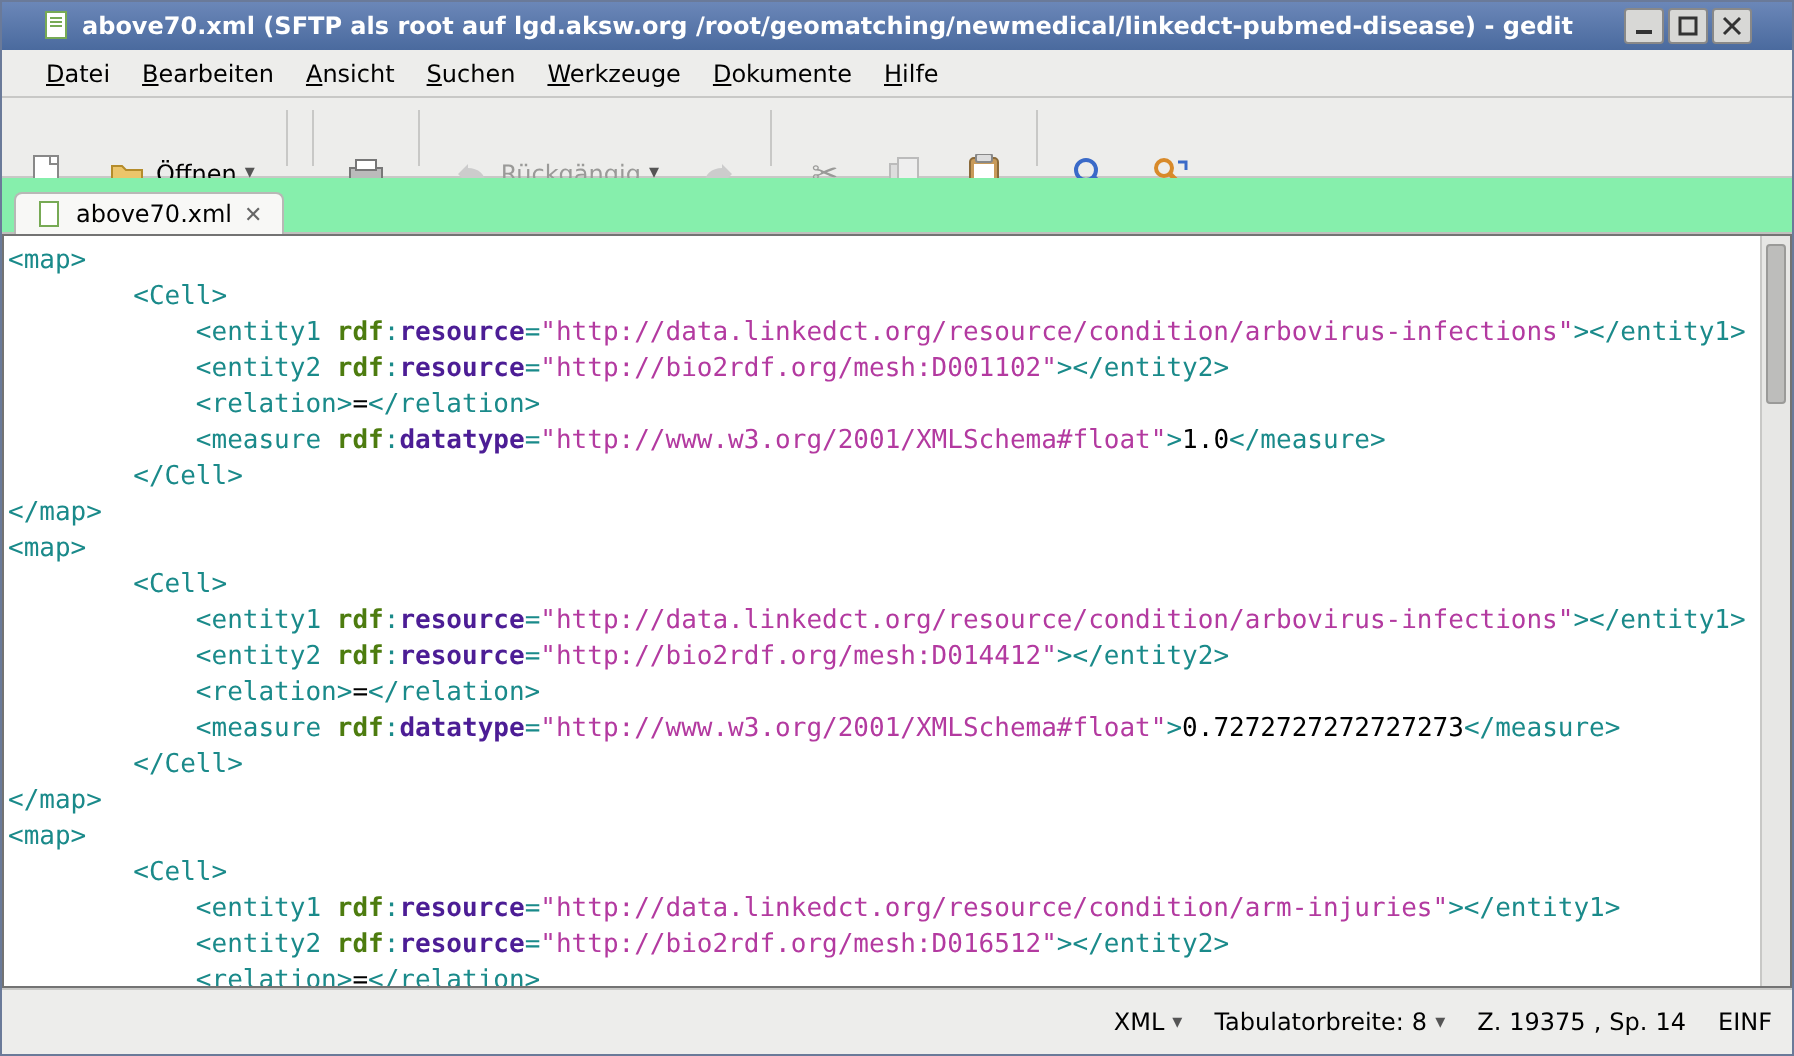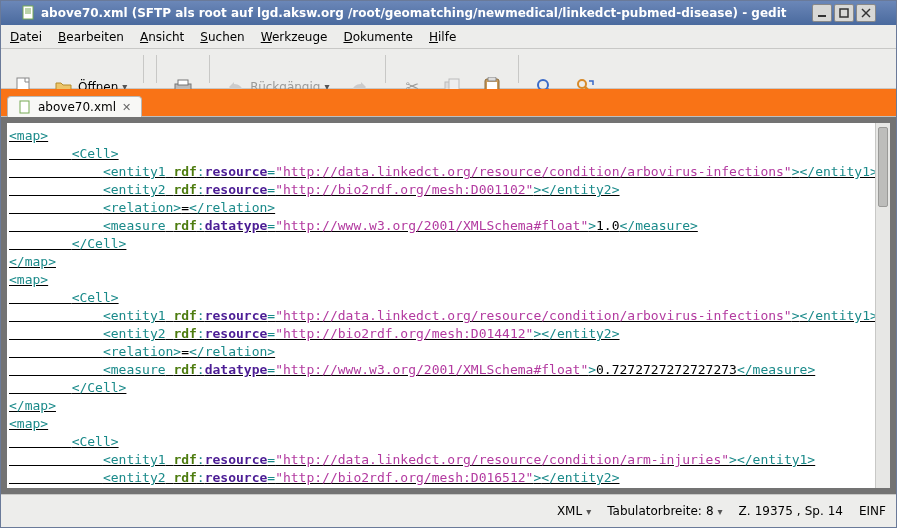--- a/index.html
+++ b/index.html
@@ -2,34 +2,34 @@
 <html><head>
 <meta charset="utf-8">
 <style>
 * { box-sizing: border-box; margin: 0; padding: 0; }
 body { font-family: "DejaVu Sans", Arial, sans-serif; font-size: 12px; background: #e8e8e6; width: 897px; height: 528px; overflow: hidden; display: flex; flex-direction: column; border: 1px solid #6a7a99; }
 .titlebar { background: linear-gradient(#6b87b8,#4a6a9e); color: #fff; display: flex; align-items: center; padding: 2px 20px; height: 24px; font-weight: bold; }
 .titlebar .icon { width: 16px; height: 16px; margin-right: 4px; }
 .titlebar .title { flex: 1; overflow: hidden; white-space: nowrap; font-size: 12px; }
 .titlebar .winbtns { display: flex; gap: 2px; }
 .titlebar .wb { width: 20px; height: 18px; background: #d8d8d6; border: 1px solid #888; border-radius: 2px; display: flex; align-items: center; justify-content: center; }
-.menubar { background: #ededeb; border-bottom: 1px solid #c8c8c6; padding: 2px 3px; display: flex; gap: 4px; height: 24px; align-items: center; }
+.menubar { background: #ededeb; border-bottom: 1px solid #c8c8c6; padding: 2px 16px; display: flex; gap: 4px; height: 24px; align-items: center; }
 .menubar .mi { padding: 2px 6px; cursor: default; }
 .menubar .mi u { text-decoration: underline; }
 .toolbar { background: #ededeb; border-bottom: 1px solid #c8c8c6; padding: 4px 6px; display: flex; align-items: center; gap: 6px; height: 40px; }
 .tbtn { display: flex; align-items: center; gap: 4px; padding: 4px 6px; border: 1px solid transparent; border-radius: 3px; margin-top: 36px; }
 .tbtn.disabled { color: #9a9a98; }
 .tbtn .gl { width: 20px; height: 20px; display: flex; align-items: center; justify-content: center; font-size: 16px; }
 .sep { width: 1px; height: 28px; background: #c8c8c6; margin: 0 3px; }
 .dropd { font-size: 10px; color: #555; }
-.tabbar { background: #f97316; border-bottom: 1px solid #c0c0be; display: flex; align-items: flex-end; padding: 3px 6px 0 6px; height: 28px; }
+.tabbar { background: #86efac; border-bottom: 1px solid #c0c0be; display: flex; align-items: flex-end; padding: 3px 6px 0 6px; height: 28px; }
 .tab { background: #f8f8f6; border: 1px solid #b8b8b6; border-bottom: none; border-radius: 4px 4px 0 0; padding: 3px 10px; display: flex; align-items: center; gap: 6px; font-size: 12px; margin-bottom: -1px; }
 .tab .ticon { width: 14px; height: 14px; }
 .tab .tclose { font-size: 11px; color: #666; }
-.editor-wrap { flex: 1; background: #fff; border: 6px solid #737373; margin: 0; position: relative; overflow: hidden; text-decoration: underline; }
+.editor-wrap { flex: 1; background: #fff; border: 1px solid #737373; margin: 0; position: relative; overflow: hidden; }
 .editor { font-family: "DejaVu Sans Mono", monospace; font-size: 13px; line-height: 18px; padding: 4px 2px; white-space: pre; overflow: auto; height: 100%; }
 .scrollbar-v { position: absolute; right: 0; top: 0; bottom: 0; width: 15px; background: #e7e7e5; border-left: 1px solid #c8c8c6; }
 .sthumb { position: absolute; left: 2px; right: 2px; top: 4px; height: 80px; background: #bdbdbb; border: 1px solid #9a9a98; border-radius: 2px; }
 .statusbar { background: #ededeb; border-top: 1px solid #c8c8c6; height: 22px; display: flex; align-items: center; justify-content: flex-end; gap: 16px; padding: 16px 10px; font-size: 12px; }
 .statusbar .sp { display: flex; align-items: center; gap: 4px; }
 
 .tag { color: #1a8a8a; }
 .attr { color: #4c1d95; font-weight: bold; }
 .ns  { color: #4d7c0f; font-weight: bold; }
 .aval { color: #b33aa0; }

